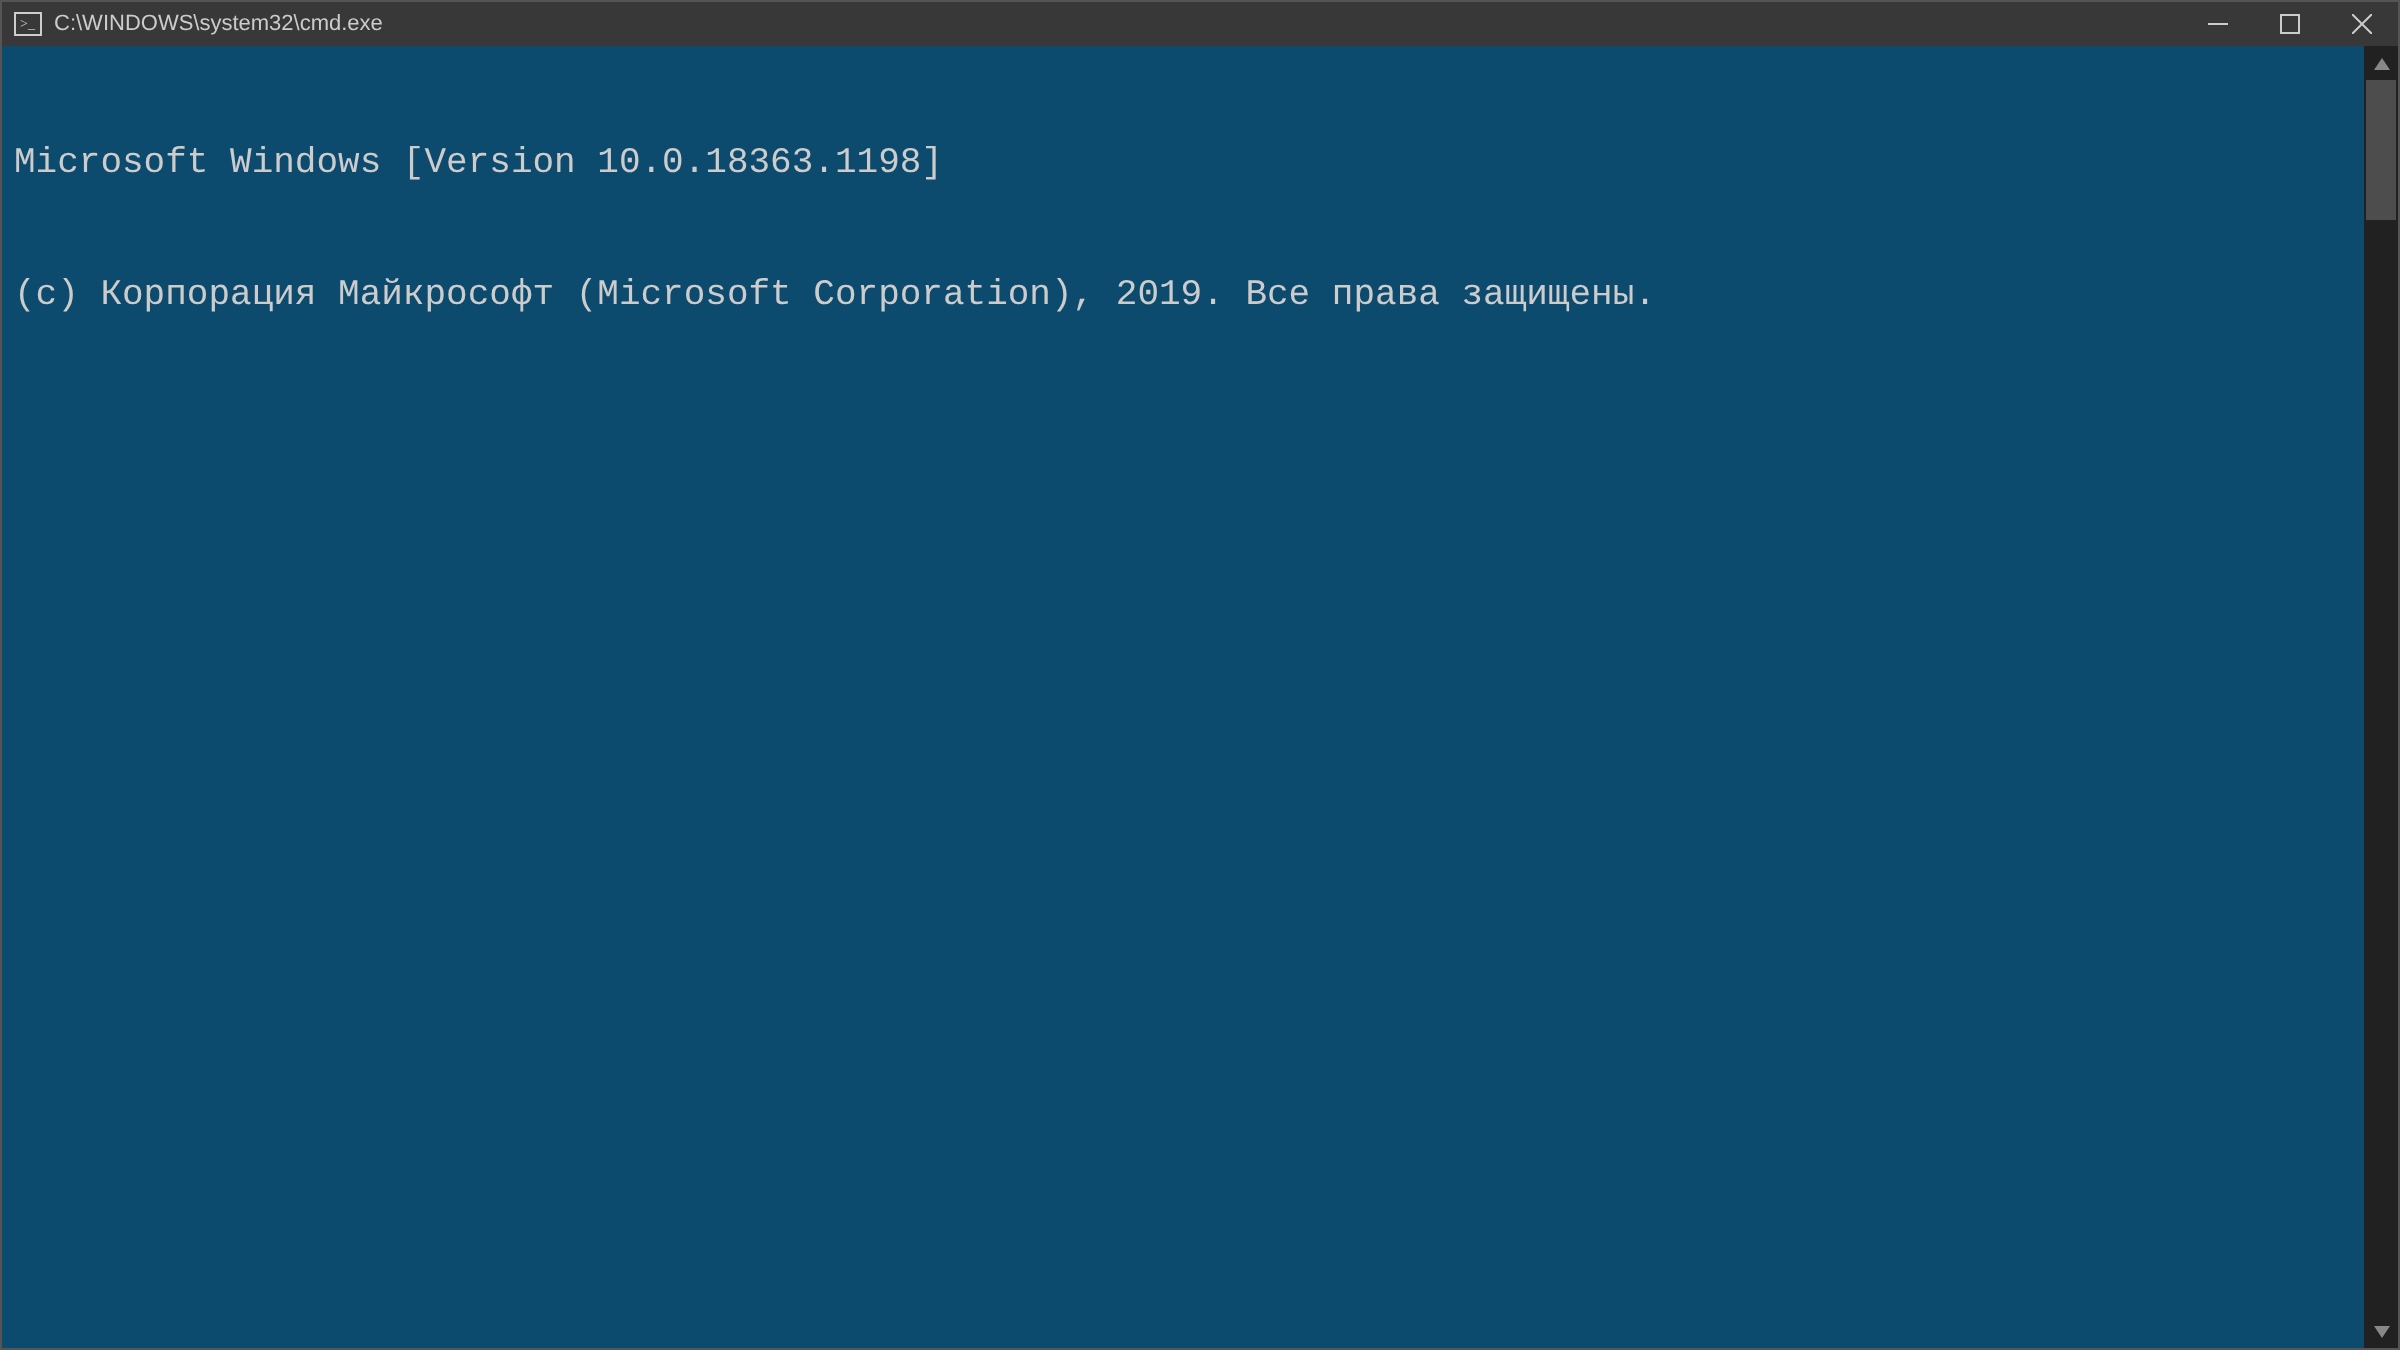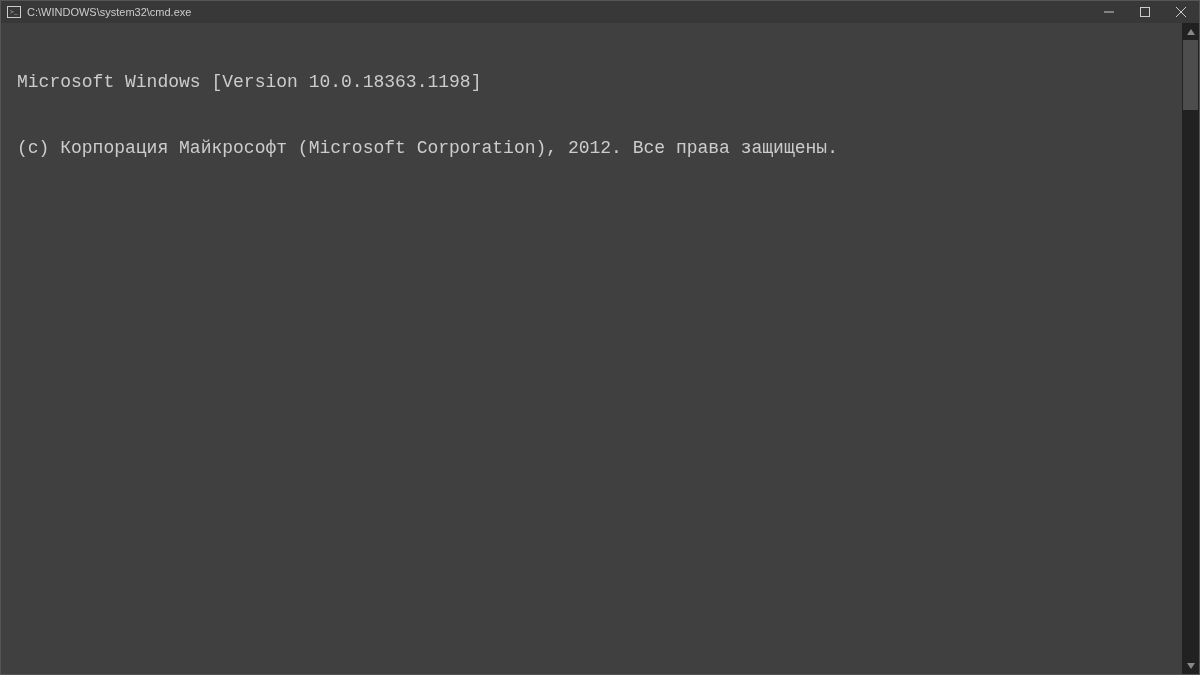--- a/index.html
+++ b/index.html
@@ -68,26 +68,26 @@
     .titlebar-btn svg {
       display: block;
     }
     .content-area {
       flex: 1;
       display: flex;
       min-height: 0;
     }
     .terminal {
       flex: 1;
-      background: #404040;
+      background: #0c4a6e;
       color: #cccccc;
       font-family: Consolas, "Courier New", monospace;
       font-size: 18px;
       line-height: 22px;
-      padding: 4px 16px;
+      padding: 4px 6px;
       white-space: pre;
       overflow: hidden;
     }
     .terminal .line {
       display: block;
     }
     .terminal .blank {
       height: 22px;
     }
     .scrollbar {
@@ -146,21 +146,21 @@
         <svg width="10" height="10" viewBox="0 0 10 10">
             <line x1="0" y1="0" x2="10" y2="10" stroke="#cccccc" stroke-width="1"></line>
             <line x1="10" y1="0" x2="0" y2="10" stroke="#cccccc" stroke-width="1"></line>
           </svg>
       </div>
     </div>
   </div>
   <div class="content-area">
     <div class="terminal">
       <span class="line">Microsoft Windows [Version 10.0.18363.1198]</span>
-      <span class="line">(c) Корпорация Майкрософт (Microsoft Corporation), 2012. Все права защищены.</span>
+      <span class="line">(c) Корпорация Майкрософт (Microsoft Corporation), 2019. Все права защищены.</span>
       <div class="blank"></div>
     </div>
     <div class="scrollbar">
       <div class="scroll-arrow up">
         <svg width="8" height="6" viewBox="0 0 8 6">
             <polygon points="4,0 8,6 0,6" fill="#888888"></polygon>
           </svg>
       </div>
       <div class="scroll-thumb"></div>
       <div class="scroll-arrow down">

